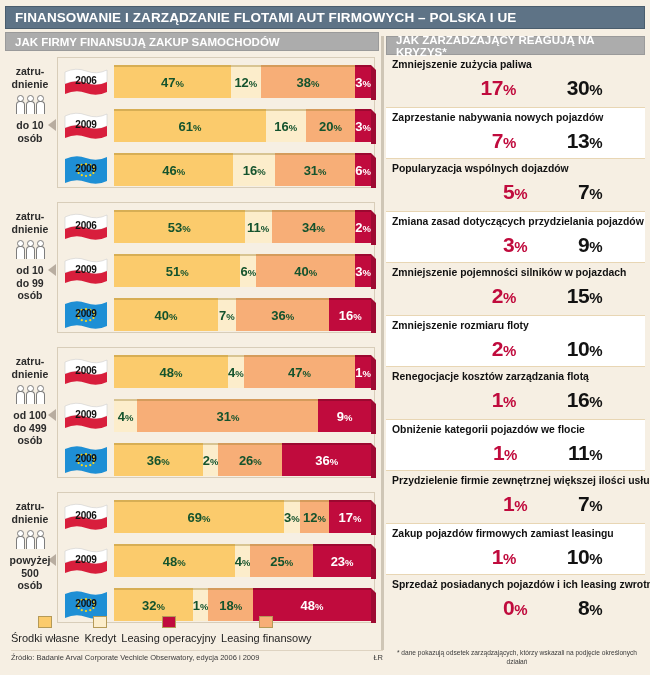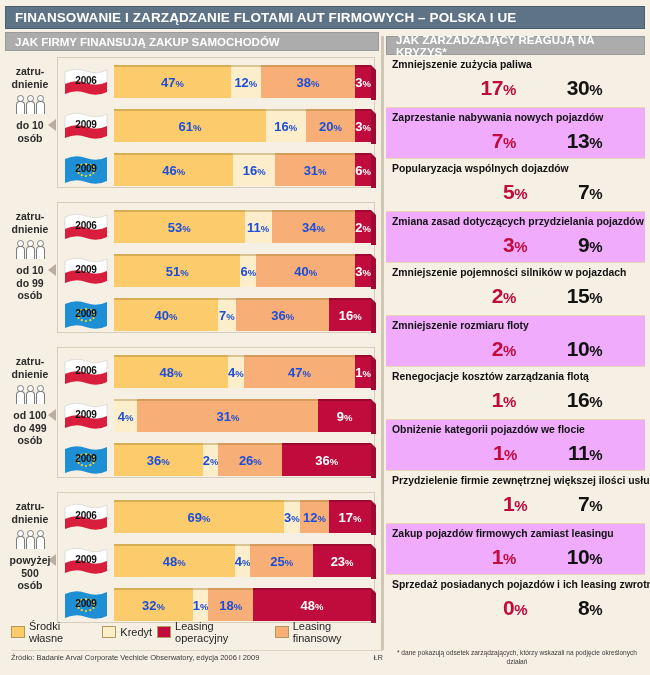--- a/index.html
+++ b/index.html
@@ -70,52 +70,52 @@
   .flag .yr {
     position:absolute; left:0; right:0; top:8px; text-align:center;
     font-size:10px; font-weight:bold; color:#111; letter-spacing:-.2px;
   }
   .flag.eu .yr { color:#111; }
 
   
   .bar { flex:1; display:flex; height:33px; position:relative; }
   .seg {
     position:relative; display:flex; align-items:center; justify-content:center;
-    font-size:13px; font-weight:bold; color:#1d4ed8;
+    font-size:13px; font-weight:bold; color:#14532d;
     border-top:2px solid rgba(150,120,40,.35);
     overflow:visible; white-space:nowrap;
   }
   .seg .pct { font-size:9.5px; font-weight:bold; }
   .seg.own  { background:#FBCB6C; }
   .seg.cred { background:#FCEDCB; }
   .seg.finl { background:#F7AE77; }
   .seg.oper { background:#C00B3D; color:#fff; border-top:2px solid rgba(120,6,35,.5);}
   .seg.oper .pct { color:#fff; }
   .bar .seg:last-child::after{
     content:''; position:absolute; right:-5px; top:-2px;
     border-left:5px solid #9e0a32; border-top:5px solid transparent;
     border-bottom:0; height:35px; box-sizing:border-box;
   }
 
   
   .legend {
     position:absolute; left:6px; bottom:22px; width:372px;
     display:flex; align-items:center; gap:5px; font-size:11px; color:#1f1f1f;
   }
-  .legend .item { display:flex; align-items:center; gap:4px; }
+  .legend .item { display:flex; align-items:center; gap:4px;flex-direction:column; }
   .legend .sw { width:14px; height:12px; border:1px solid #b59a57; }
   .src {
     position:absolute; left:6px; bottom:4px; width:372px;
     font-size:7.5px; color:#3a3a3a; display:flex; justify-content:space-between;
     border-top:1px solid #ded3c1; padding-top:2px;
   }
 
   
   .rrow { position:relative; height:52px; padding:4px 6px 0 6px; }
-  .rrow.alt { background:#f0abfc; border-top:1px solid #e8d6b4; border-bottom:1px solid #e8d6b4;}
+  .rrow.alt { background:#ffffff; border-top:1px solid #e8d6b4; border-bottom:1px solid #e8d6b4;}
   .rrow .rlabel {
     font-size:10.4px; font-weight:bold; color:#111; line-height:12px;
     white-space:nowrap;
   }
   .vals { display:flex; align-items:center; justify-content:flex-end; height:32px; margin-top:1px;}
   .valgrp { display:flex; align-items:center; position:relative; }
   .val { font-size:21px; font-weight:bold; letter-spacing:-.5px; }
   .val .pc { font-size:15px; }
   .val.pl { color:#C00B3D; }
   .val.eu { color:#121212; }

